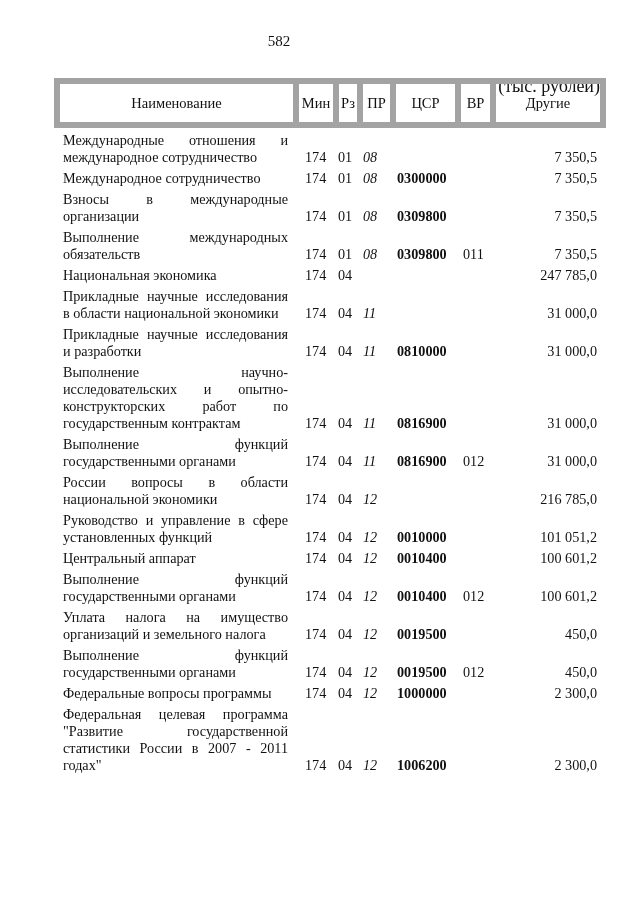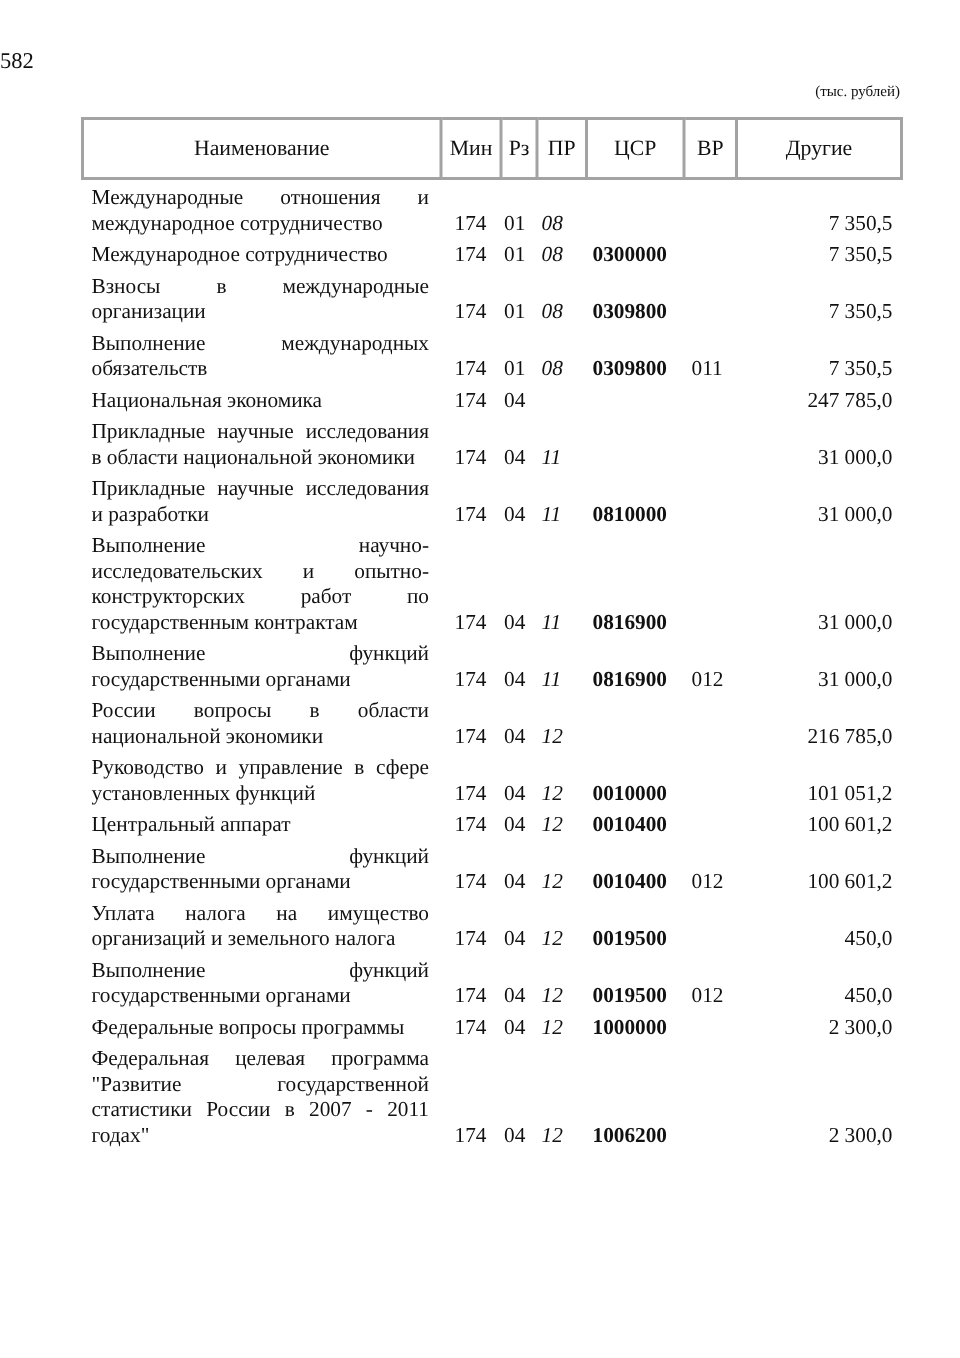--- a/index.html
+++ b/index.html
@@ -2,39 +2,39 @@
 <html><head>
 <meta charset="utf-8">
 <style>
   html, body { margin: 0; padding: 0; background: #ffffff; }
   body {
     width: 640px; height: 905px; position: relative; overflow: hidden;
     font-family: "Liberation Serif", "DejaVu Serif", serif;
     color: #111111; font-size: 14.2px;
   }
   .page-number {
-    position: absolute; top: 33px; left: 0; width: 558px; text-align: left;
+    position: absolute; top: 33px; left: 0; width: 558px; text-align: center;
     font-size: 15px;
   }
   .units {
-    position: absolute; top: 56px; right: 40px; font-size: 10px;
+    position: absolute; top: 76px; right: 40px; font-size: 18px;
   }
   table.budget {
     position: absolute; top: 78px; left: 54px;
     border-collapse: collapse; table-layout: fixed; width: 546px;
   }
   col.c-name { width: 239px; }
   col.c-min  { width: 40px; }
   col.c-rz   { width: 24px; }
   col.c-pr   { width: 33px; }
   col.c-csr  { width: 65px; }
   col.c-vr   { width: 35px; }
   col.c-sum  { width: 110px; }
   thead th {
-    border: 2px solid #a3a3a3; height: 38px; font-weight: normal;
+    border: 6px solid #a3a3a3; height: 38px; font-weight: normal;
     font-size: 14.5px; text-align: center; vertical-align: middle; padding: 0;
   }
   tbody td { padding: 0; vertical-align: bottom; line-height: 17px; }
   tbody tr td { padding-bottom: 4px; }
   tbody tr:first-child td { padding-top: 4px; margin-left: 21px; }
   td.name { text-align: justify; text-align-last: left; padding-left: 6px !important; padding-right: 8px !important; }
   td.num { white-space: nowrap; }
   td.min { padding-left: 9px !important; }
   td.rz  { padding-left: 2px !important; }
   td.pr  { padding-left: 3px !important; font-style: italic; }

